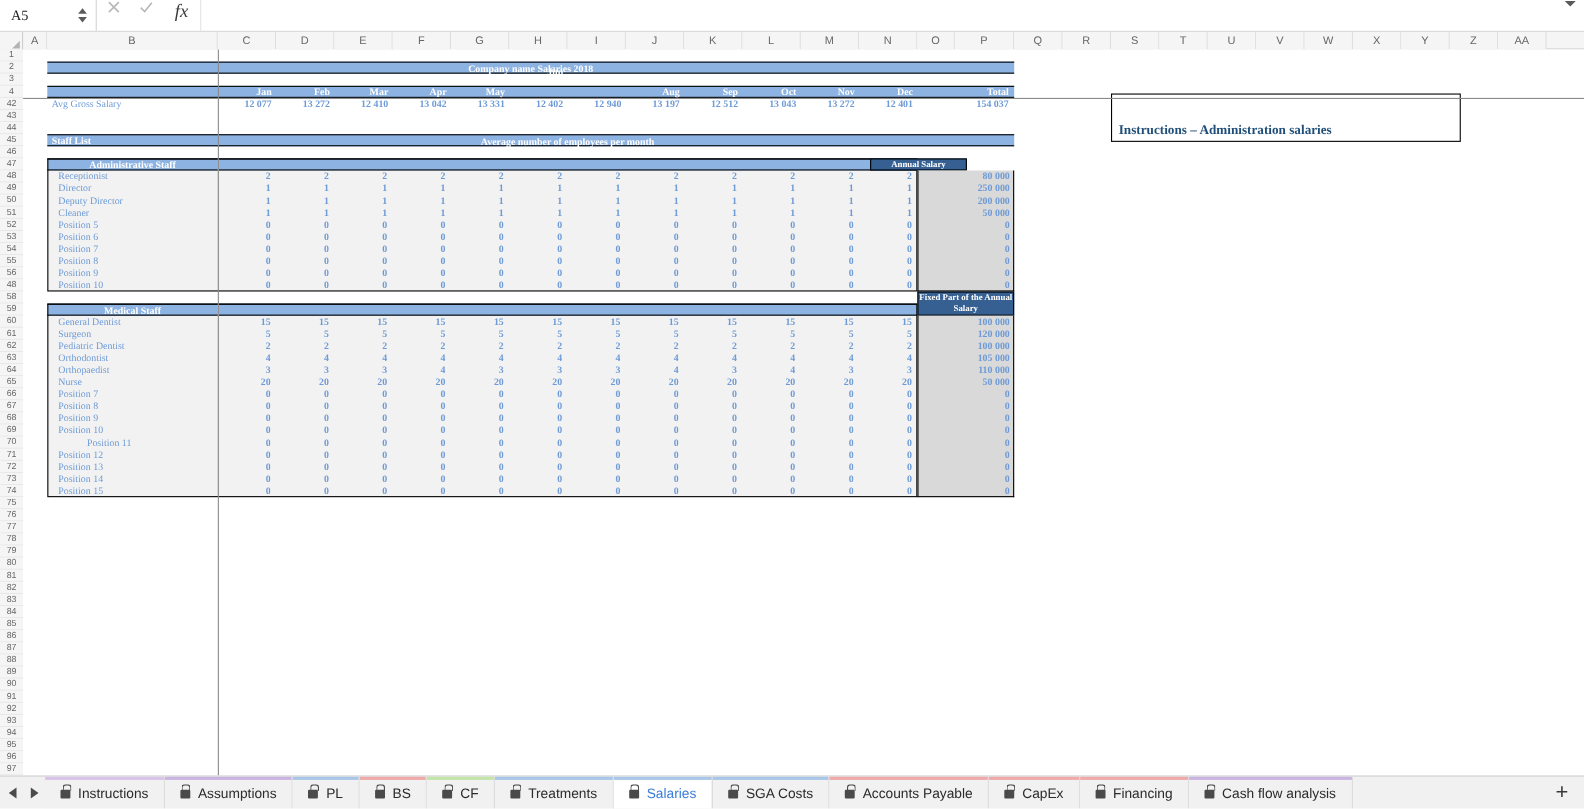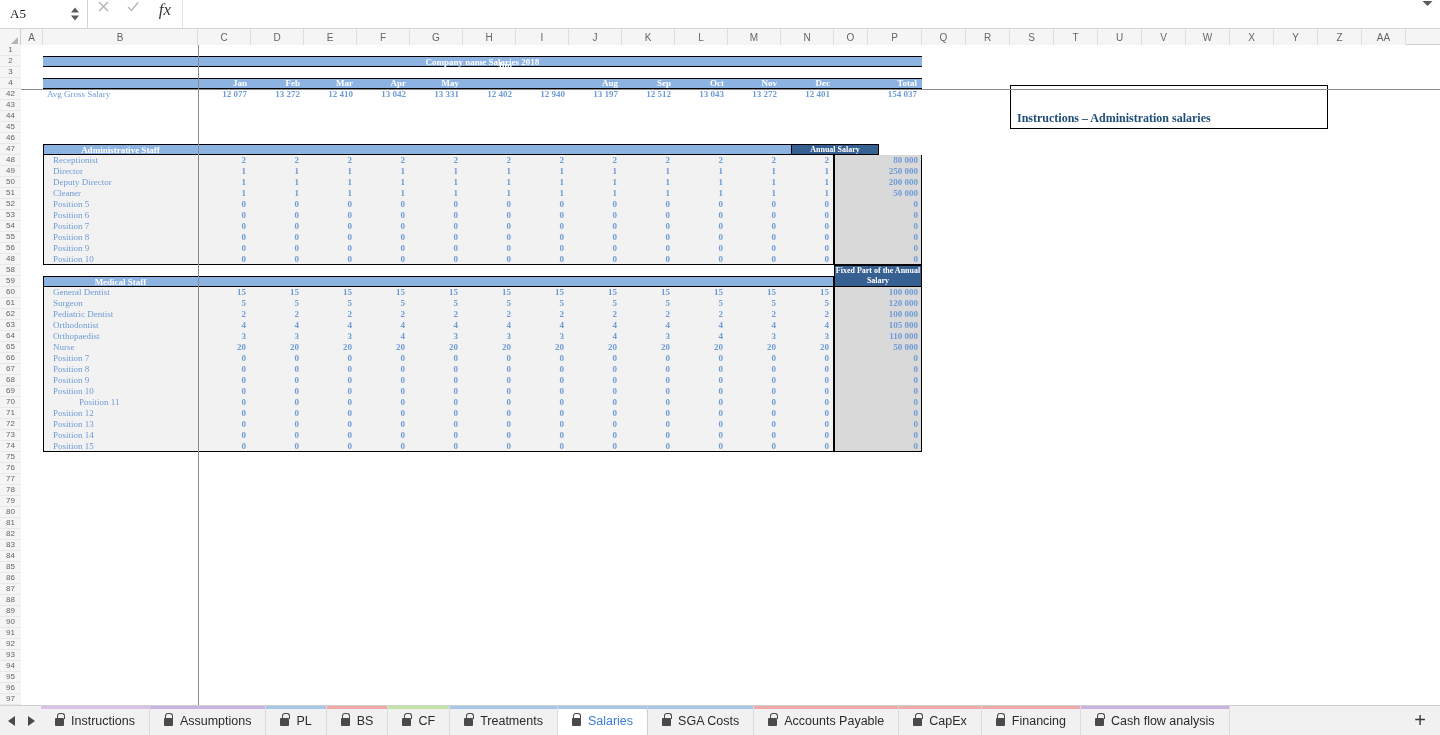--- a/index.html
+++ b/index.html
@@ -438,20 +438,24 @@
       <div class="cell num" style="left: 336px; top: 44px; width: 49px;">13 042</div>
       <div class="cell num" style="left: 389px; top: 44px; width: 49px;">13 331</div>
       <div class="cell num" style="left: 442px; top: 44px; width: 49px;">12 402</div>
       <div class="cell num" style="left: 495px; top: 44px; width: 49px;">12 940</div>
       <div class="cell num" style="left: 548px; top: 44px; width: 49px;">13 197</div>
       <div class="cell num" style="left: 601px; top: 44px; width: 49px;">12 512</div>
       <div class="cell num" style="left: 654px; top: 44px; width: 49px;">13 043</div>
       <div class="cell num" style="left: 707px; top: 44px; width: 49px;">13 272</div>
       <div class="cell num" style="left: 760px; top: 44px; width: 49px;">12 401</div>
       <div class="cell num" style="left: 813px; top: 44px; width: 83px;">154 037</div>
+      <div class="band" style="left: 22px; top: 77px; width: 879px; height: 11px;">
+        <div class="band-title left">Staff List</div>
+        <div class="band-title" style="position: absolute; left: 155px; top: 0px; width: 636px; height: 11px;">Average number of employees per month</div>
+      </div>
       <div class="zebra" style="left: 22px; top: 110px; width: 791px; height: 110px;"></div>
       <div class="band" style="left: 22px; top: 99px; width: 791px; height: 11px;">
         <div class="band-title" style="width: 155px;">Administrative Staff</div>
       </div>
       <div class="gridline-v" style="left: 177px; top: 99px; height: 121px;"></div>
       <div class="outline" style="left: 22px; top: 99px; width: 791px; height: 121px;"></div>
       <div class="salary-hdr" style="left: 770px; top: 99px; width: 88px; height: 11px;">Annual Salary</div>
       <div class="salary-body" style="left: 813px; top: 110px; width: 88px; height: 110px;"></div>
       <div class="cell lbl" style="left: 32px; top: 110px; width: 141px;">Receptionist</div>
       <div class="cell num" style="left: 177px; top: 110px; width: 48px;">2</div>

